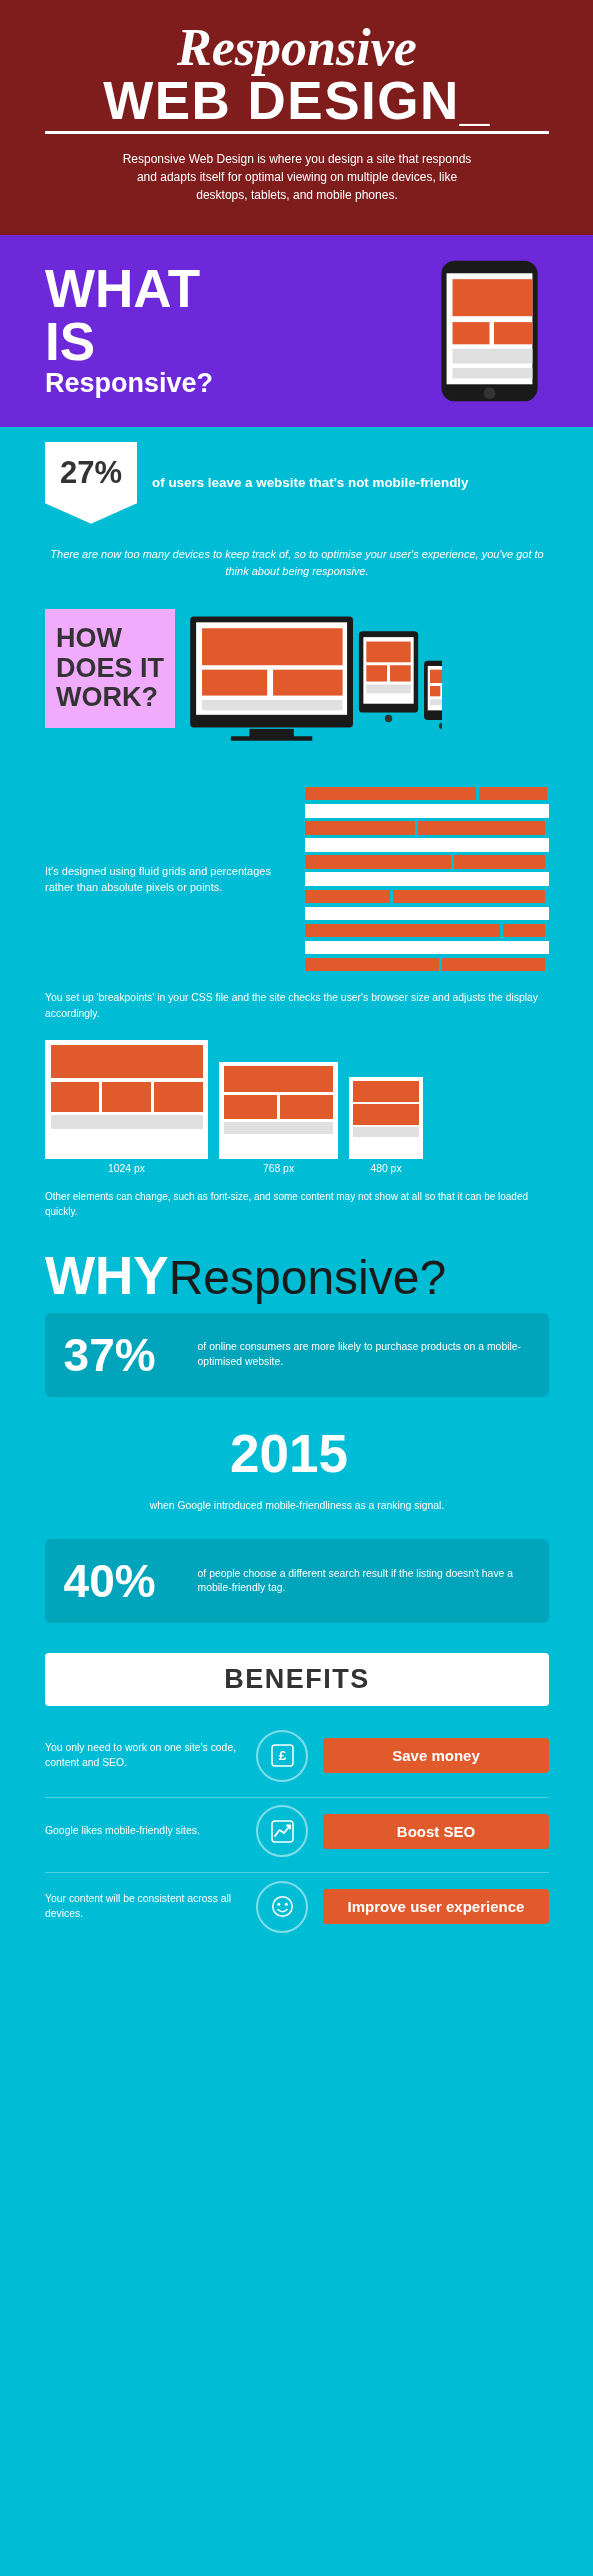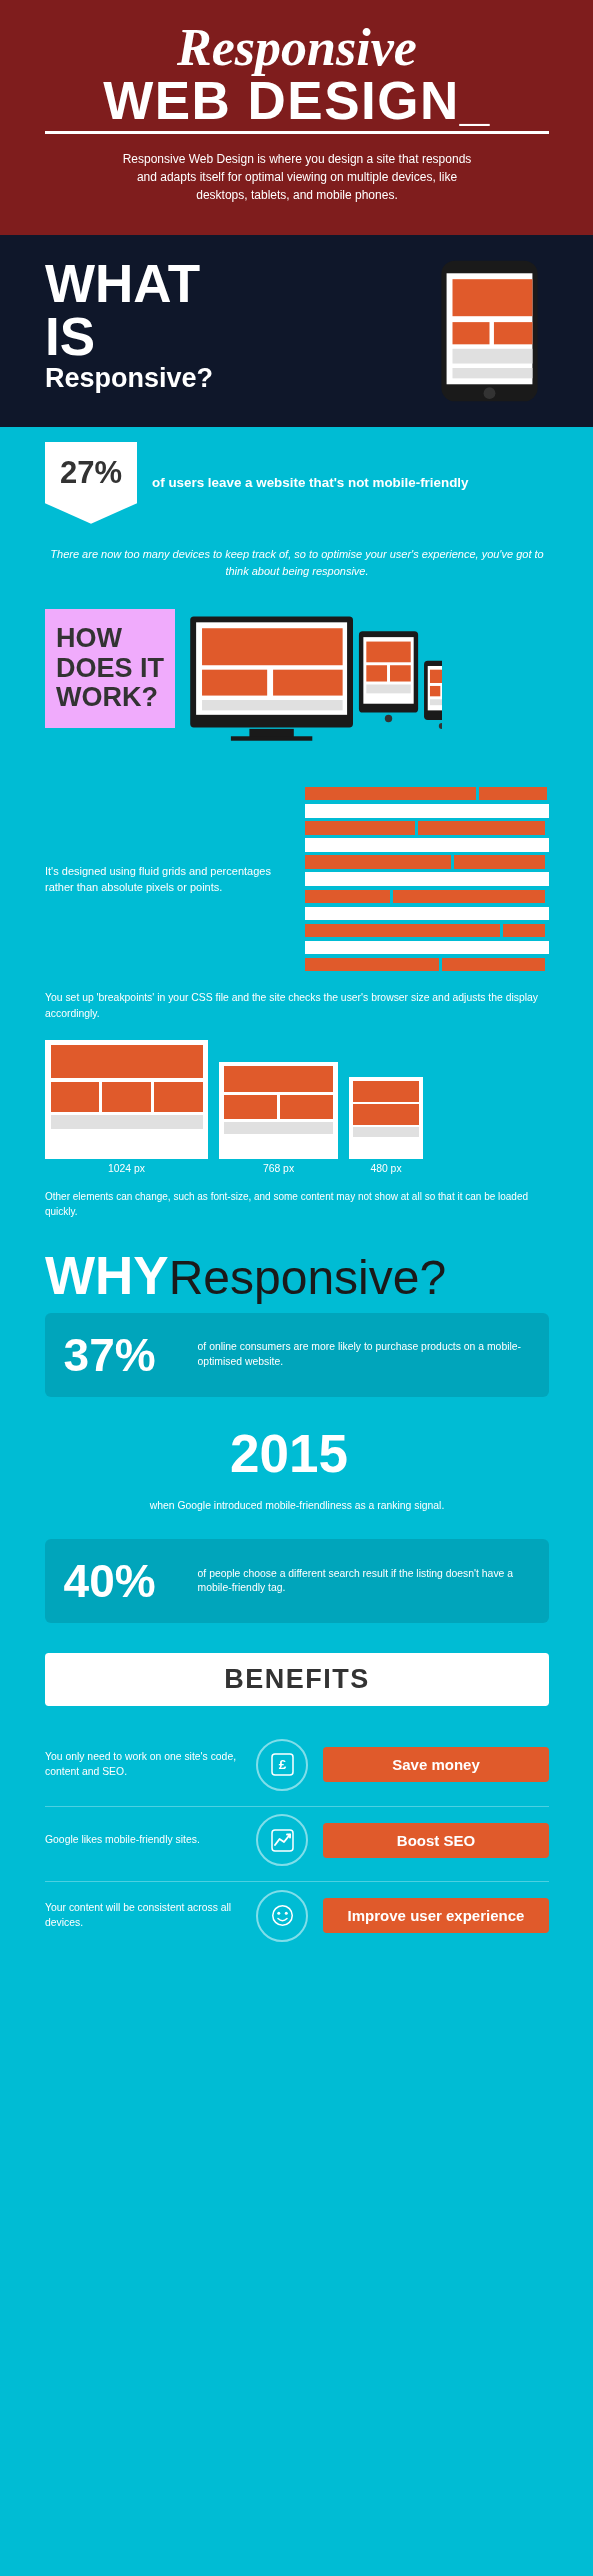--- a/index.html
+++ b/index.html
@@ -41,23 +41,24 @@
     .header-desc {
       font-size: 12px;
       color: white;
       line-height: 1.5;
       max-width: 356px;
       margin: 16px auto;
     }
 
     
     .what-is-section {
-      background: #0f172a;
+      background: #6d28d9;
       padding: 22px 45px;
       display: flex;
+      align-items: center;
       justify-content: space-between;
     }
     .what-is-left .what-text {
       font-size: 53px;
       font-weight: 900;
       color: white;
       line-height: 1;
       text-transform: uppercase;
     }
     .what-is-left .is-text {
@@ -274,21 +275,21 @@
     .benefits-title {
       background: white;
       color: #333;
       text-align: center;
       font-size: 27px;
       font-weight: 900;
       padding: 11px;
       border-radius: 3.7px;
       letter-spacing: 1.5px;
       text-transform: uppercase;
-      margin-bottom: 33px;
+      margin-bottom: 24px;
     }
     .benefit-row {
       display: flex;
       align-items: center;
       gap: 15px;
       margin-bottom: 15px;
     }
     .benefit-left-text {
       font-size: 10.4px;
       color: white;

